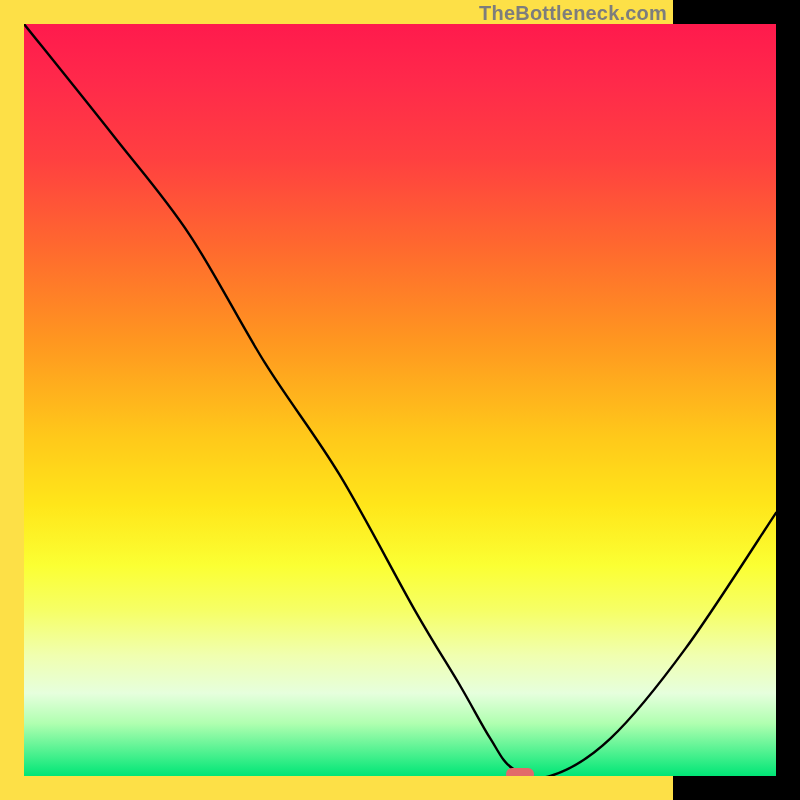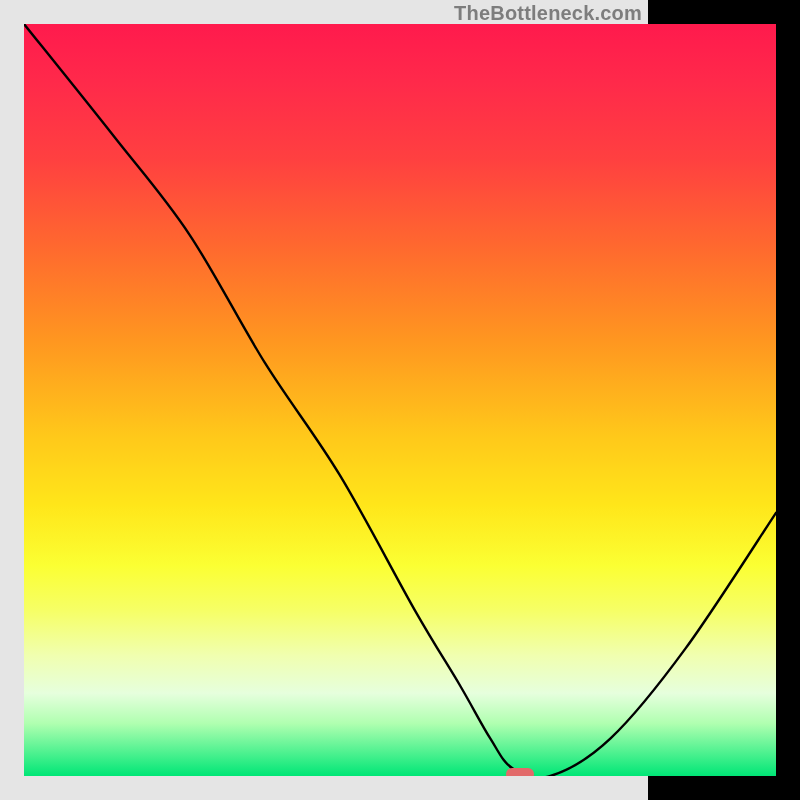--- a/index.html
+++ b/index.html
@@ -7,21 +7,22 @@
     padding: 0;
     width: 800px;
     height: 800px;
     background: #000;
     overflow: hidden;
   }
   .frame {
     position: relative;
     width: 648px;
     height: 800px;
-    background: #e5e5e5;
+    background: #fde047;
+    padding-left: 25px;
   }
   .plot-area {
     position: absolute;
     left: 24px;
     top: 24px;
     width: 752px;
     height: 752px;
     
     background: linear-gradient(to bottom,
       #ff1a4d 0%,

